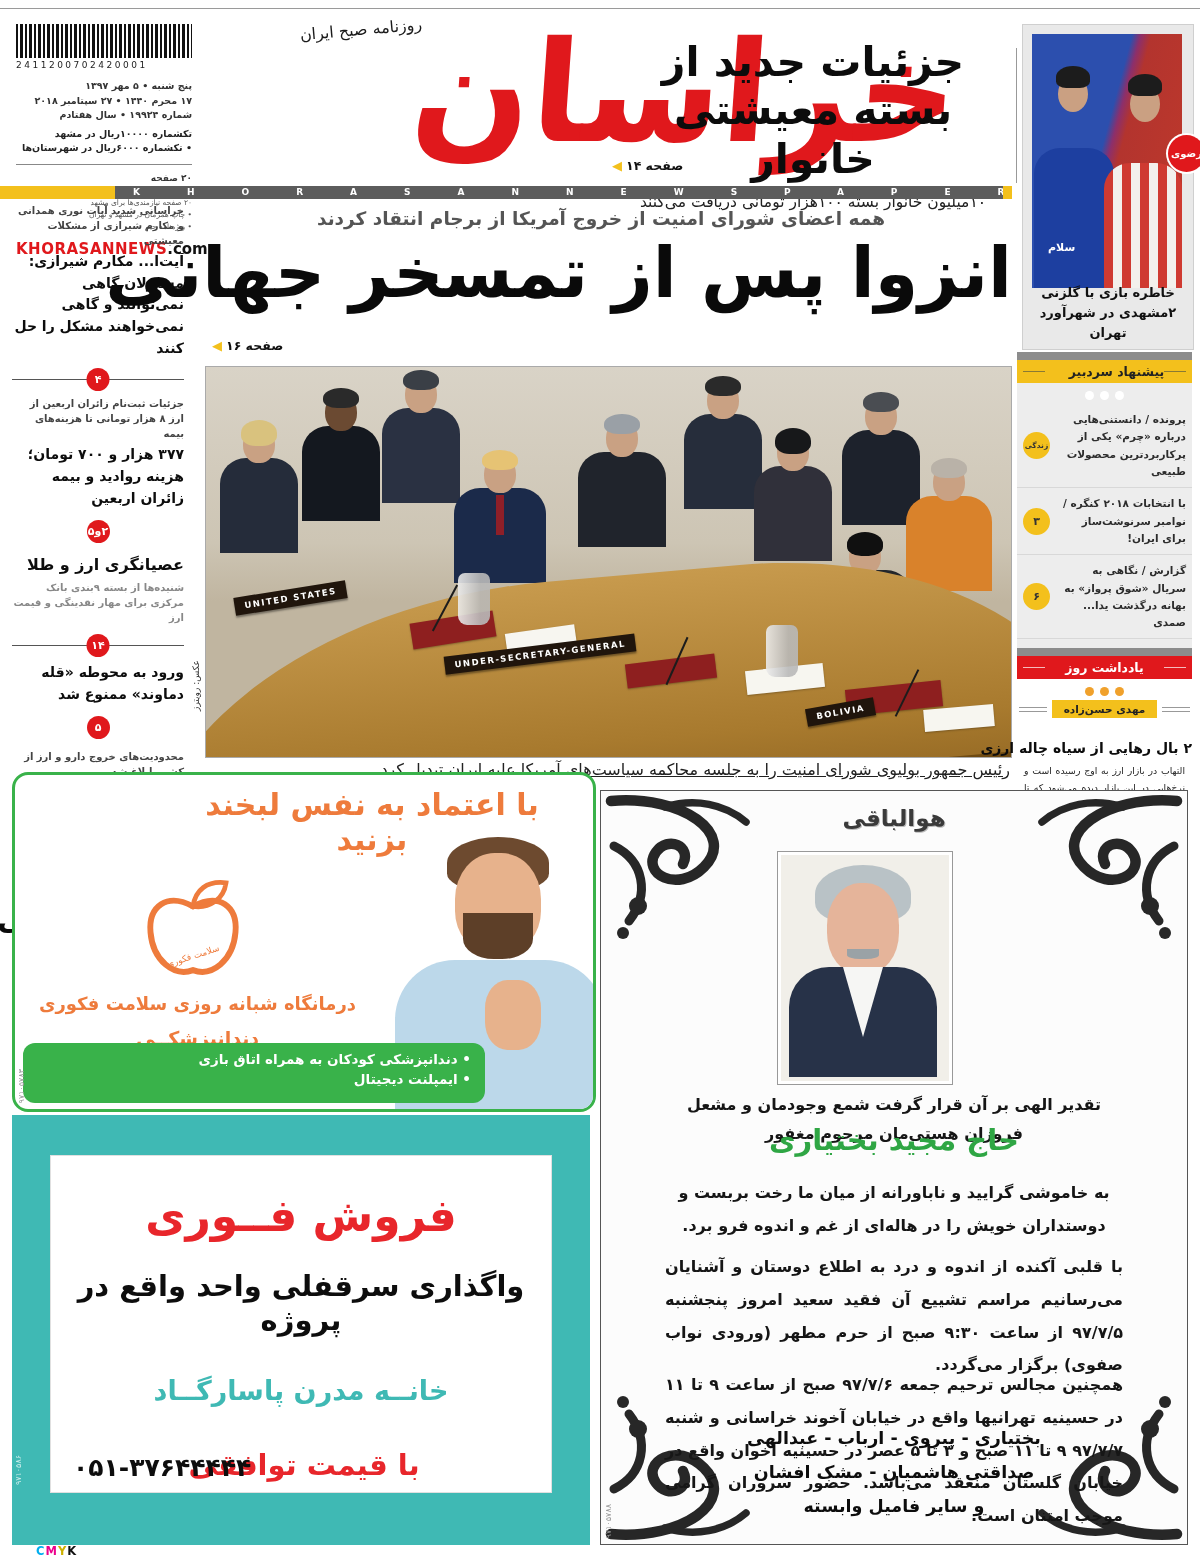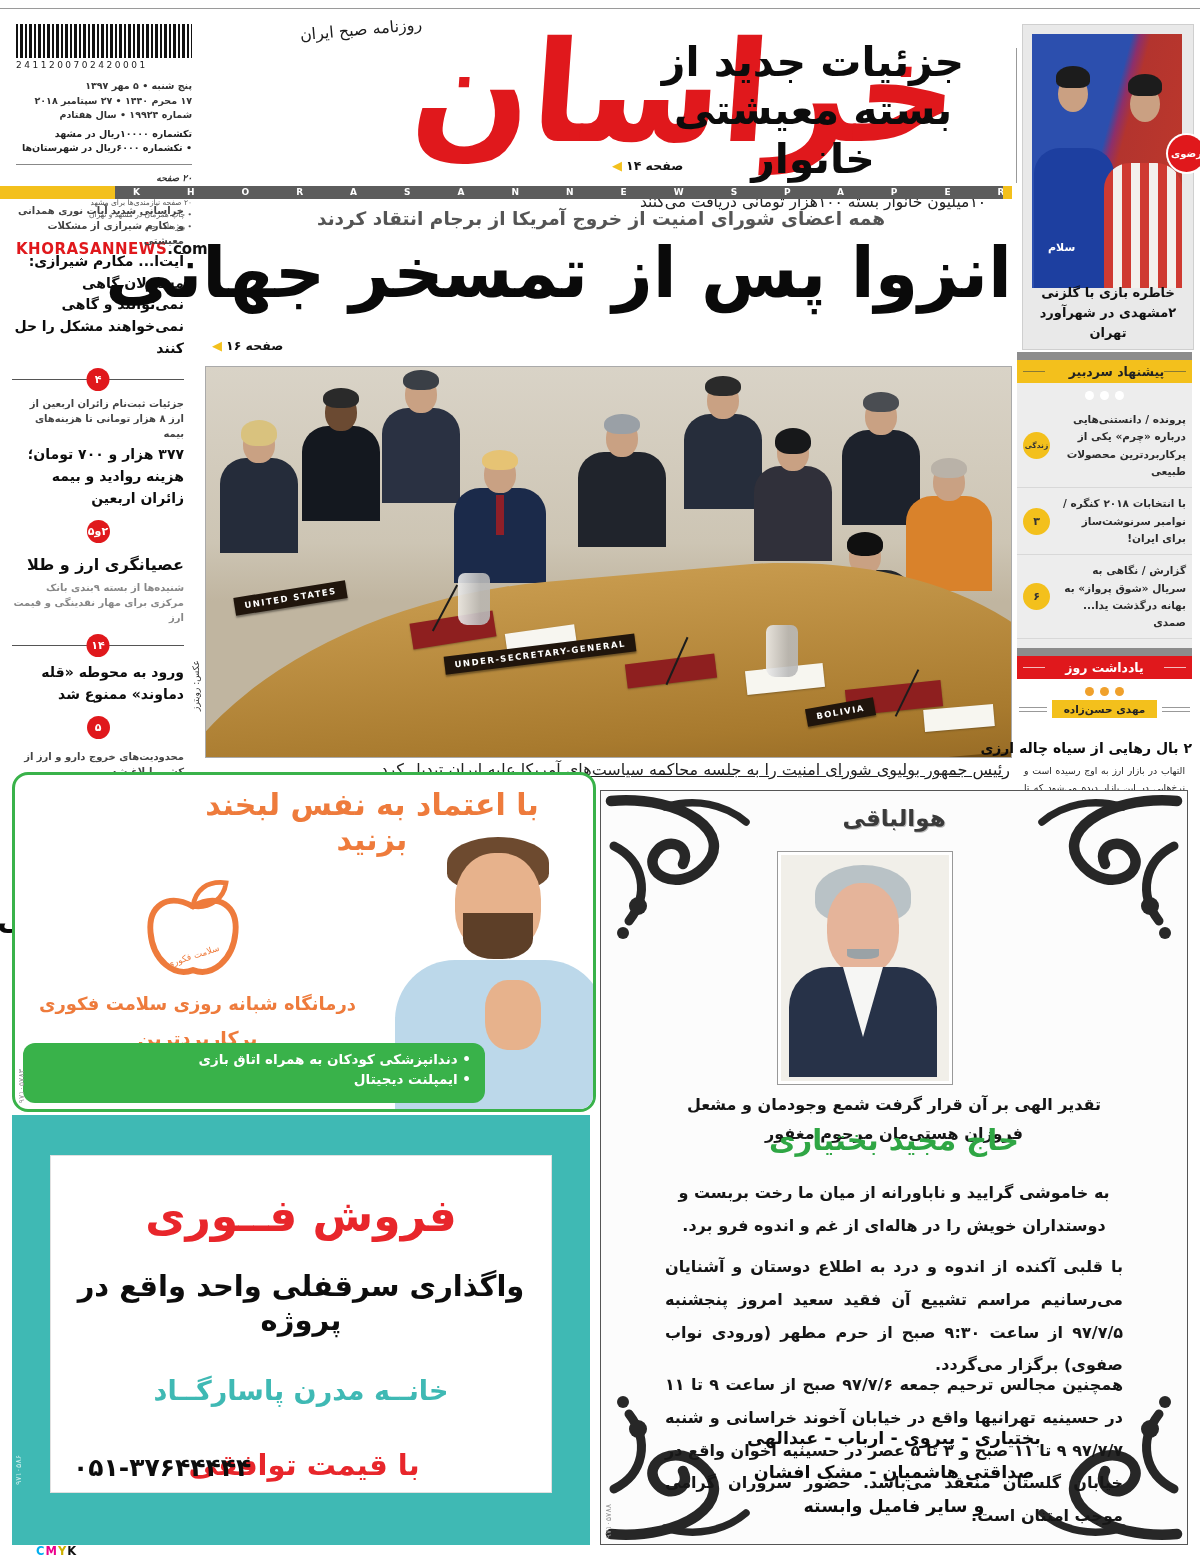--- a/index.html
+++ b/index.html
@@ -9,21 +9,21 @@
   .rtl{direction:rtl;}
   
   .topline{left:0;right:0;top:8px;height:1px;background:#9a9a9a;}
   .mast-col{left:16px;top:24px;width:176px;}
   .barcode{height:34px;background:repeating-linear-gradient(90deg,#111 0 2px,#fff 2px 4px,#111 4px 7px,#fff 7px 9px);}
   .barcode-num{font-size:9px;letter-spacing:2.5px;color:#222;margin-top:2px;}
   .mast-dates{margin-top:9px;font-size:9.5px;line-height:1.55;color:#333;text-align:right;font-weight:bold;}
   .mast-price{margin-top:4px;font-size:9.5px;line-height:1.5;color:#222;text-align:right;font-weight:bold;}
   .mast-hr{border:none;border-top:1px solid #888;margin:8px 0 6px;}
   .mast-pages{font-size:7.5px;line-height:1.6;color:#555;text-align:right;}
-  .mast-pages .first{font-size:9px;font-weight:bold;color:#333;font-style:italic;}
+  .mast-pages .first{font-size:9px;font-weight:bold;color:#333;}
   .website{margin-top:7px;font-size:15px;}
   .website .wn{color:#e0181c;font-weight:bold;letter-spacing:.5px;}
   .website .wt{color:#111;font-weight:bold;}
   .tagline{left:286px;top:20px;width:150px;font-size:16px;color:#1a1a1a;transform:rotate(-5deg);text-align:center;line-height:1.3;}
   .logo-kh{left:360px;top:4px;width:650px;height:178px;color:#e0181c;font-size:140px;line-height:178px;text-align:center;font-weight:bold;transform:skewX(-4deg);}
   
   .top-story{left:612px;top:38px;width:402px;height:150px;}
   .ts-head{font-size:41px;line-height:1.18;color:#0c0c0c;text-align:center;font-weight:bold;}
   .ts-sub{margin-top:10px;font-size:15.5px;color:#222;text-align:center;}
   .pageref{display:flex;align-items:center;gap:4px;direction:ltr;}
@@ -413,21 +413,21 @@
     <div class="d-man-beard"></div>
     <div class="d-man-torso"></div>
     <div class="d-man-hands"></div>
     <div class="d-head">با اعتماد به نفس لبخند بزنید</div>
     <svg class="d-logo" viewBox="0 0 100 100">
       <path d="M50 30 C 28 18, 12 30, 14 52 C 16 76, 34 90, 50 84 C 66 90, 84 76, 86 52 C 88 30, 72 18, 50 30 Z" fill="none" stroke="#ee7b3c" stroke-width="5"></path>
       <path d="M50 30 C 52 16, 62 8, 78 10 C 76 24, 64 32, 50 30 Z" fill="none" stroke="#ee7b3c" stroke-width="4"></path>
     </svg>
     <div class="d-logo-txt">سلامت فکوری</div>
     <div class="d-line1">درمانگاه شبانه روزی سلامت فکوری</div>
-    <div class="d-line2">پرکاربردترین</div>
+    <div class="d-line2">دندانپزشکــی</div>
     <div class="d-green">
       <div class="d-bullet">• دندانپزشکی کودکان به همراه اتاق بازی</div>
       <div class="d-bullet">• ایمپلنت دیجیتال</div>
       <div class="d-footer">نبش فکوری ۲۸   تلفن: ۳۸۹۰۲۳۸۱</div>
     </div>
     <div class="adcode" style="left:2px;bottom:6px;">۹۷۱۰۵۷۸۳</div>
   </div>
 
   <div class="abs property">
     <div class="p-inner">

